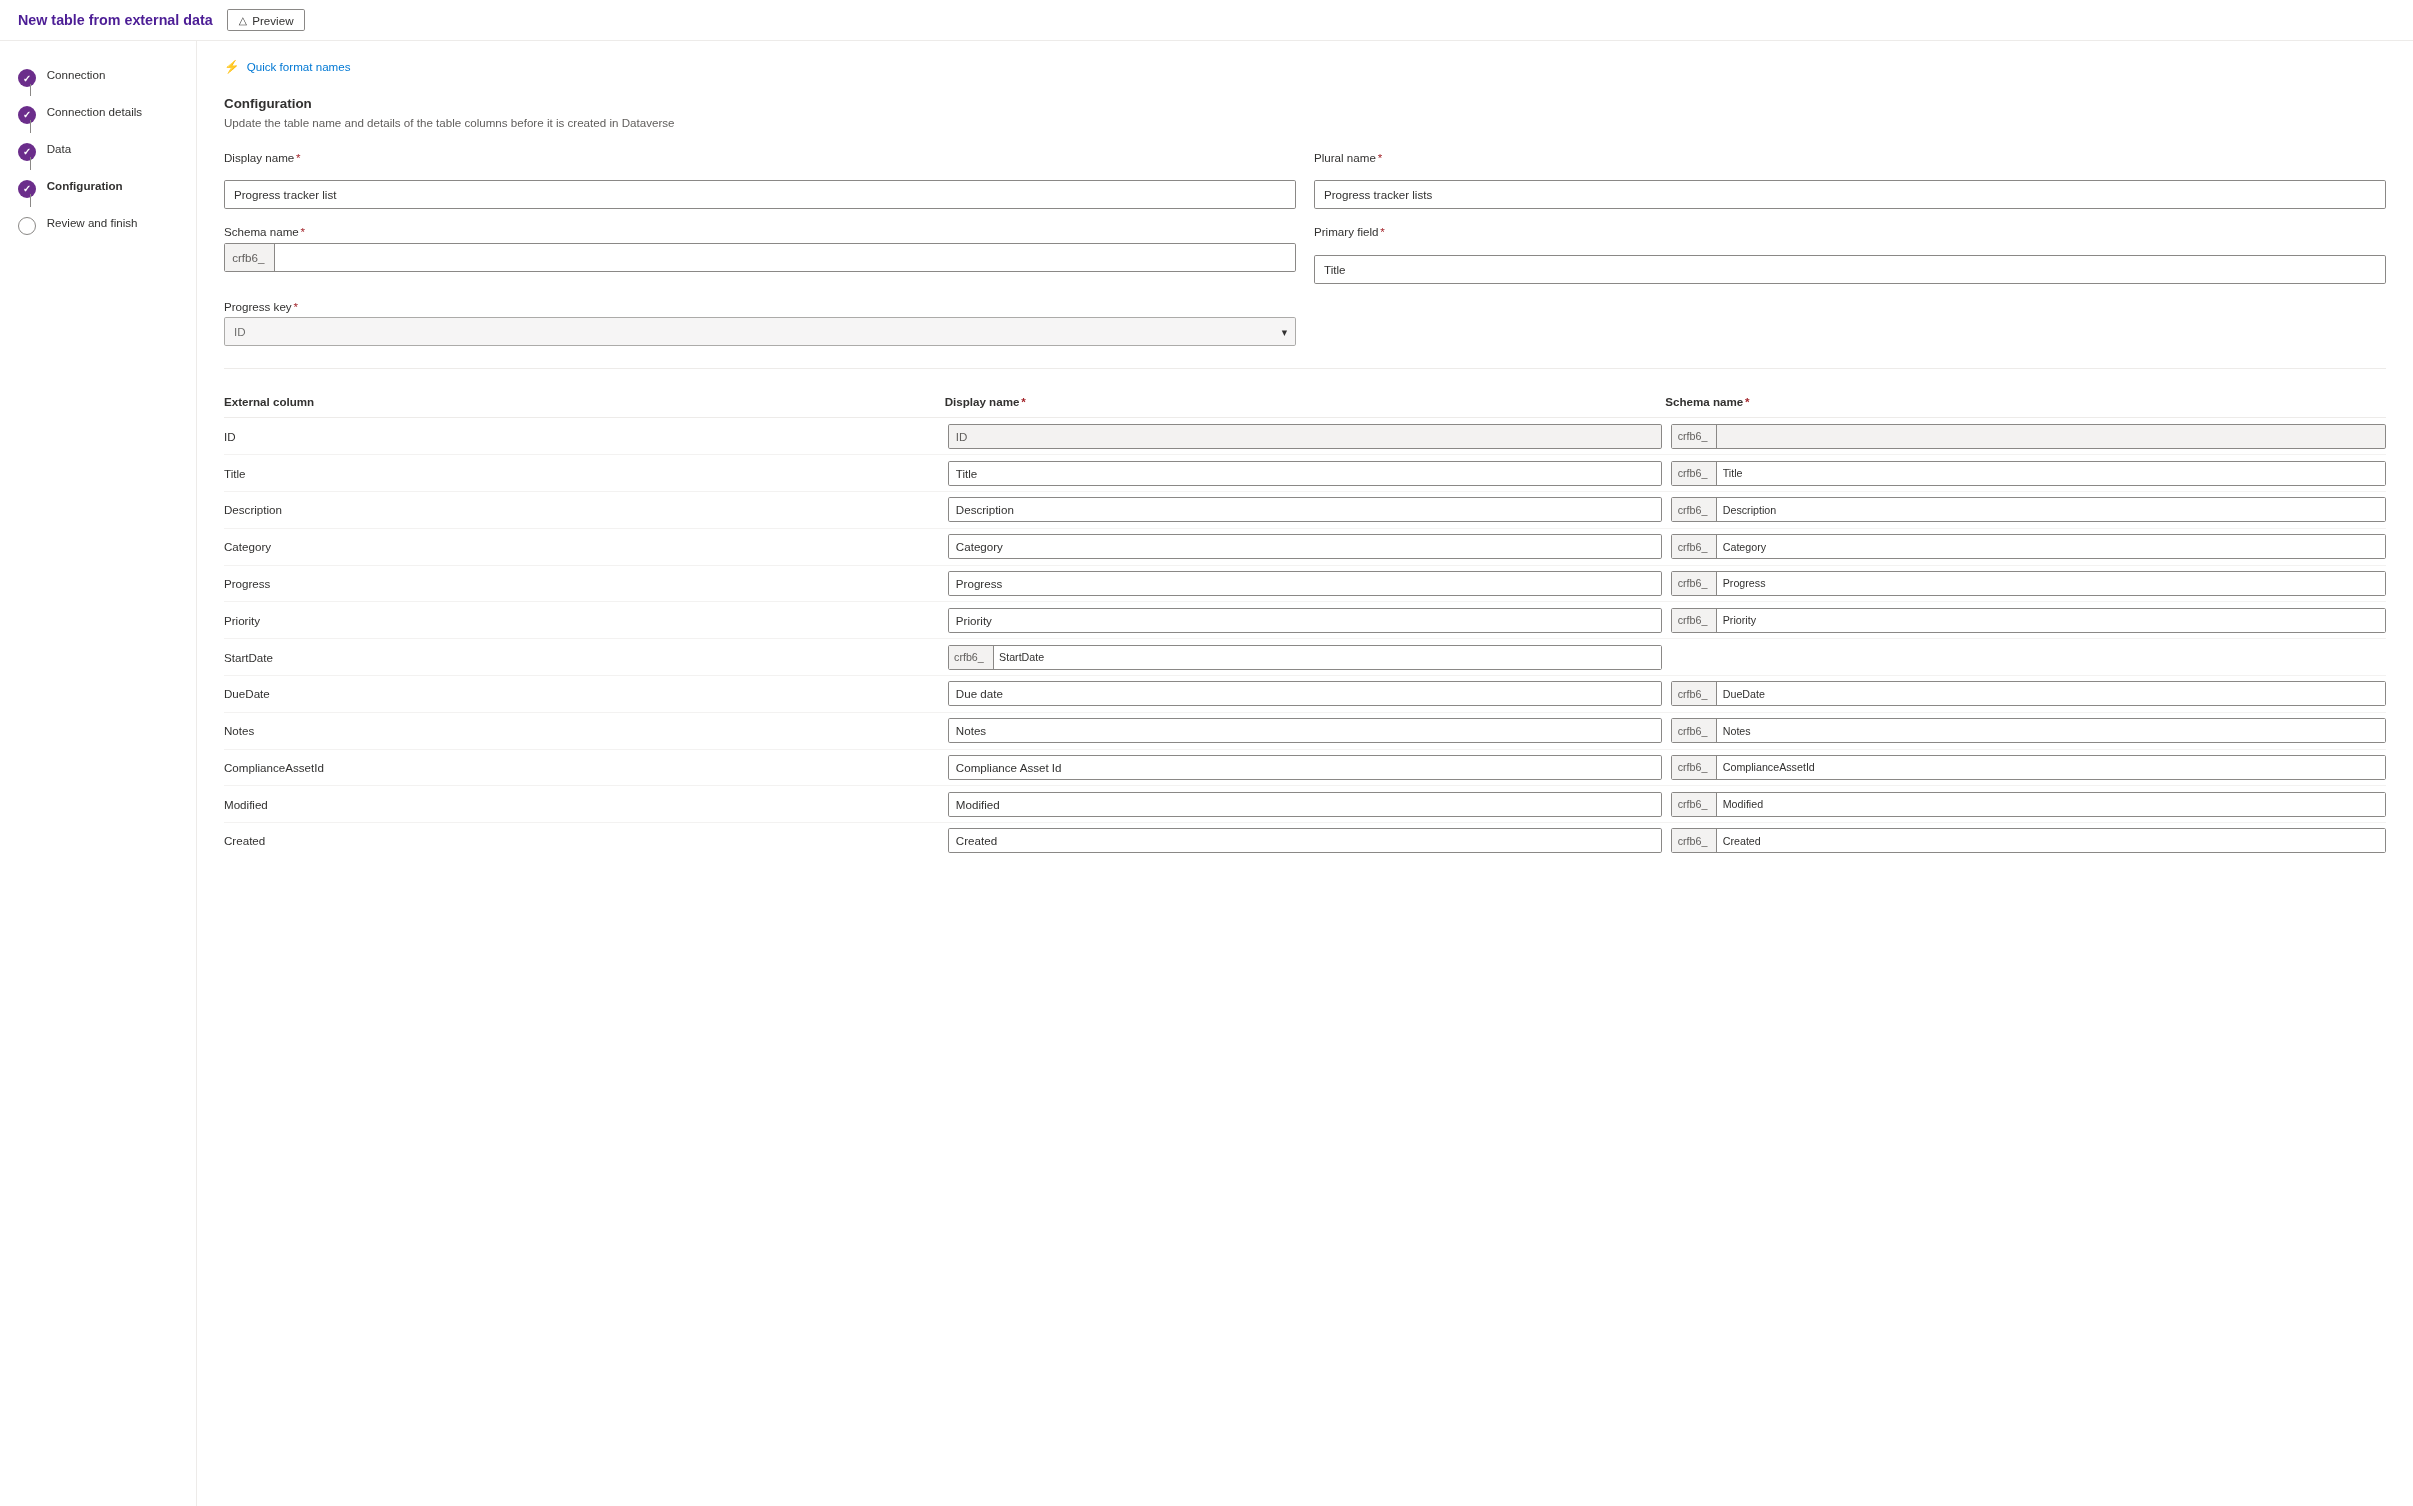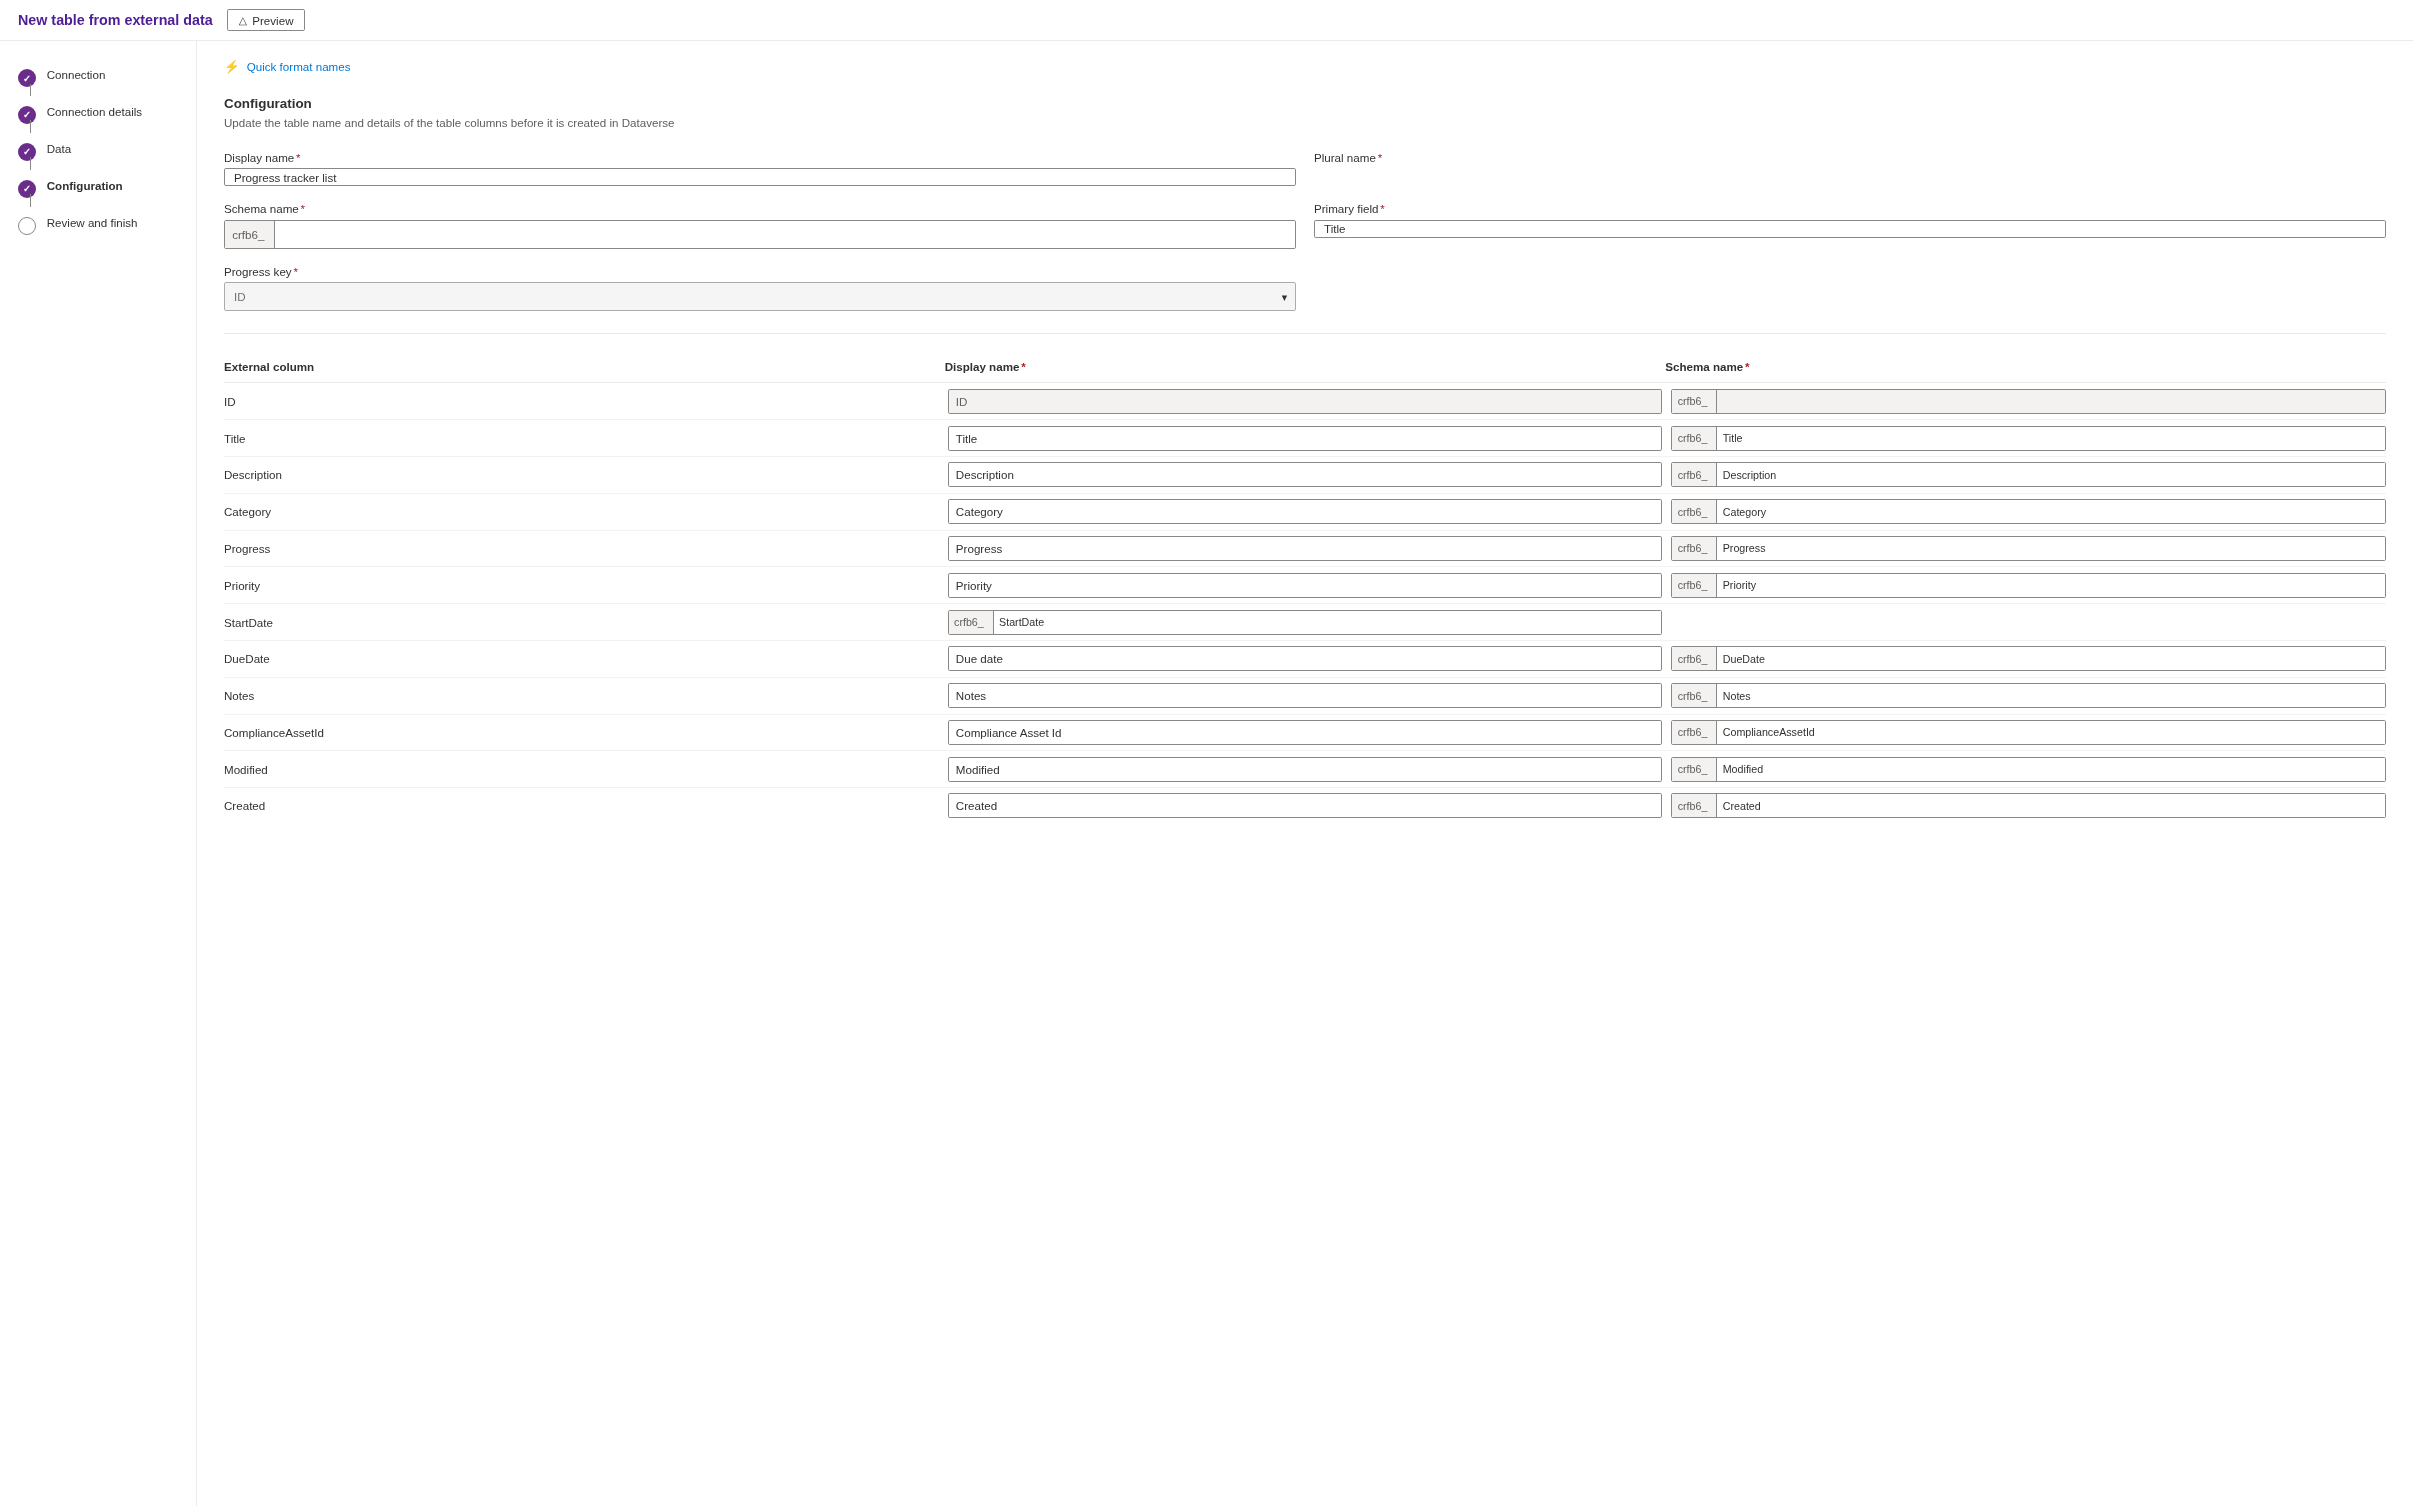--- a/index.html
+++ b/index.html
@@ -53,21 +53,21 @@
     .section-title { font-size: 13.4px; font-weight: 600; margin-bottom: 5.4px; }
     .section-desc { font-size: 11.6px; color: #605e5c; margin-bottom: 21.5px; }
 
     .form-row { display: flex; gap: 18px; margin-bottom: 16px; }
     .form-group { display: flex; flex-direction: column; gap: 4.5px; flex: 1; }
     .form-label { font-size: 11.6px; font-weight: 400; color: #323130; }
     .form-label .required { color: #a4262c; margin-left: 1.8px; }
 
     .input-field {
       border: 0.9px solid #8a8886; padding: 5.4px 9px; font-size: 11.6px; border-radius: 1.8px;
-      background: #fff; color: #323130; height: 18px;
+      background: #fff; color: #323130; height: 29px; margin-top: 12px;
     }
 
     .schema-input-group { display: flex; align-items: center; border: 0.9px solid #8a8886; border-radius: 1.8px; height: 29px; }
     .schema-prefix { padding: 0 7.2px; font-size: 11.6px; color: #605e5c; border-right: 0.9px solid #8a8886; background: #f3f2f1; height: 100%; display: flex; align-items: center; min-width: 50px; }
     .schema-input { border: none; padding: 0 7.2px; font-size: 11.6px; flex: 1; height: 100%; outline: none; background: #fff; }
     .select-wrapper { position: relative; }
     .select-wrapper select {
       width: 100%; border: 0.9px solid #8a8886; padding: 0 27px 0 9px; font-size: 11.6px;
       border-radius: 1.8px; background: #f3f2f1; color: #323130; height: 29px;
       appearance: none; -webkit-appearance: none;
@@ -147,20 +147,21 @@
         <div class="form-group">
           <label class="form-label">
             <span>Display name</span><span class="required">*</span>
           </label>
           <input class="input-field" type="text" value="Progress tracker list" style="">
         </div>
         <div class="form-group">
           <label class="form-label">
             <span>Plural name</span><span class="required">*</span>
           </label>
+          <input class="input-field" type="text" value="Progress tracker lists" style="">
         </div>
       </div>
 
       <div class="form-row">
         <div class="form-group">
           <label class="form-label">
             <span>Schema name</span><span class="required">*</span>
           </label>
           <div class="schema-input-group">
             <span class="schema-prefix">crfb6_</span>

